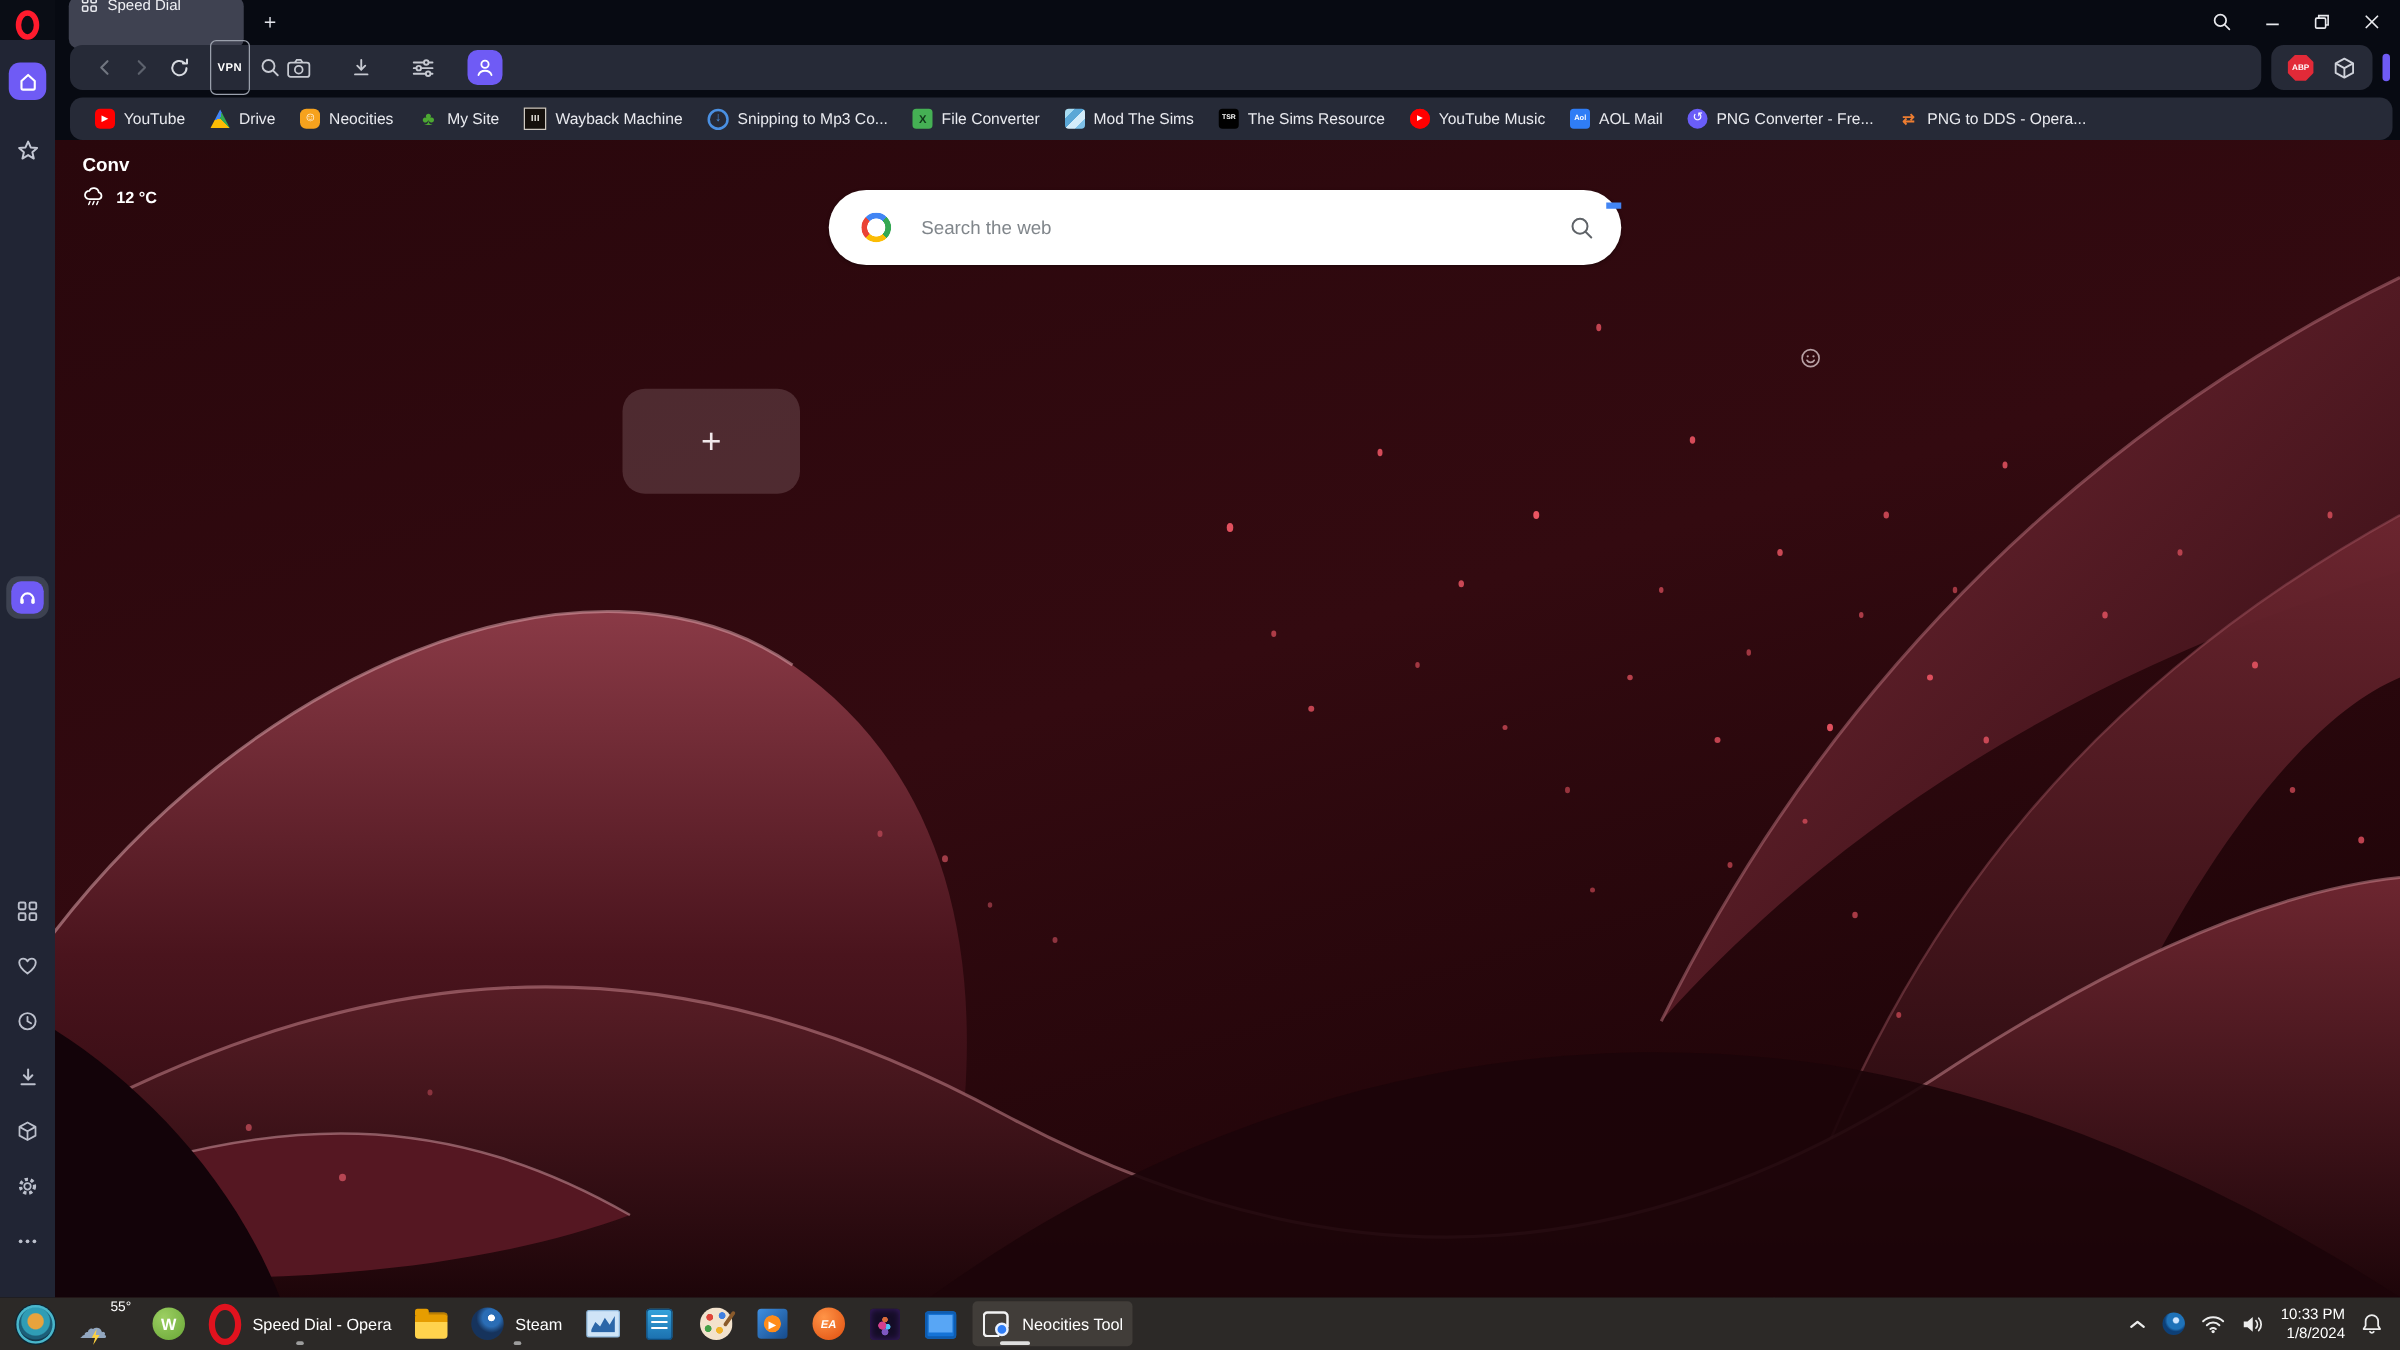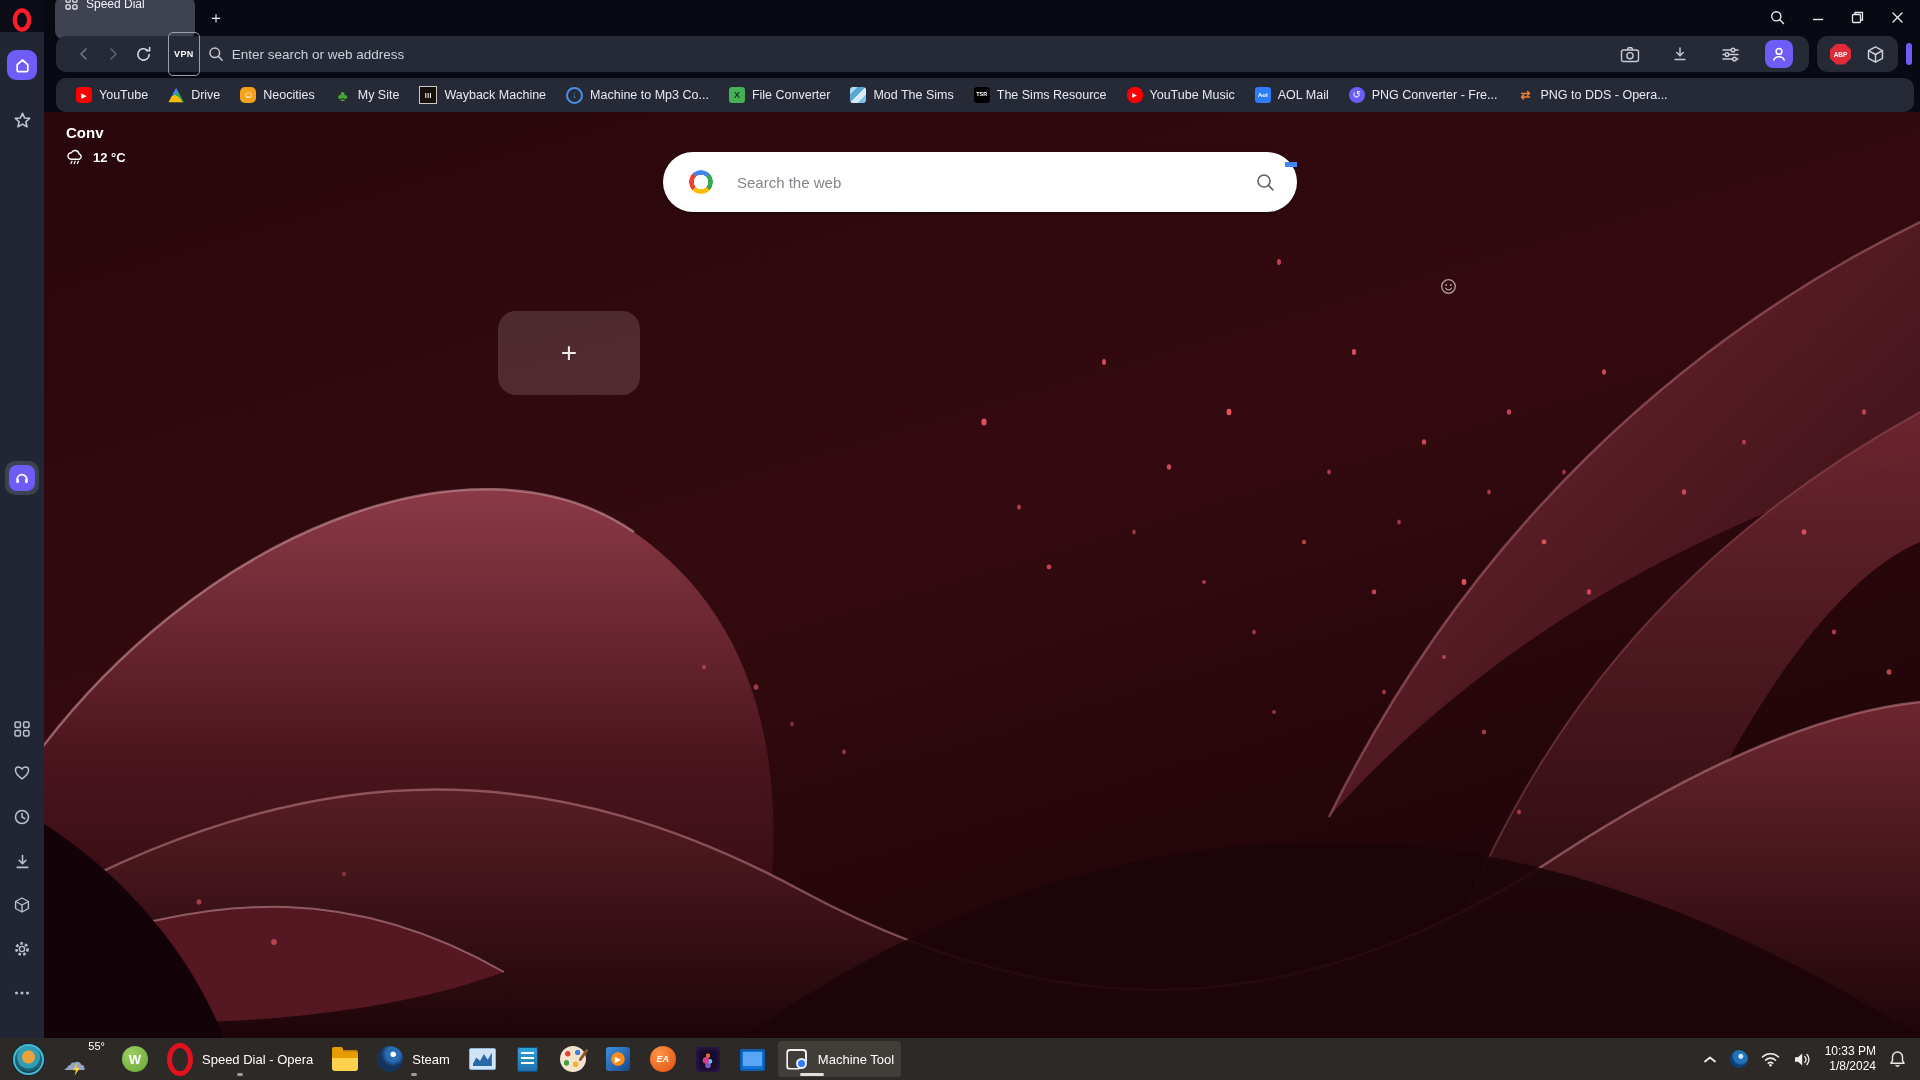--- a/index.html
+++ b/index.html
@@ -349,21 +349,20 @@
                 <path d="M14.6,1.6 v3.2 h-3.2" fill="none" stroke="#d7dae0" stroke-width="1.6" stroke-linecap="round" stroke-linejoin="round"></path>
               </svg>
           </button>
           <span class="vpn-badge">VPN</span>
           <span>
             <svg width="16" height="16" viewBox="0 0 16 16">
                 <circle cx="6.8" cy="6.8" r="4.8" fill="none" stroke="#c7cad2" stroke-width="1.5"></circle>
                 <path d="M10.5,10.5 L14.2,14.2" stroke="#c7cad2" stroke-width="1.5" stroke-linecap="round"></path>
               </svg>
           </span>
-          <span class="addr-text">Enter search or web address</span>
           <div class="addr-icons">
             <button class="nav-btn">
               <svg width="20" height="17" viewBox="0 0 20 17">
                   <g fill="none" stroke="#c7cad2" stroke-width="1.4">
                     <rect x="1.5" y="4" width="17" height="11.5" rx="2"></rect>
                     <circle cx="10" cy="9.7" r="3.1"></circle>
                     <path d="M7,4 L8.4,1.8 h3.2 L13,4"></path>
                   </g>
                 </svg>
             </button>
@@ -445,21 +444,21 @@
         <button class="bm">
           <span class="bm-icon" data-icon="wayback">
               <i>III</i>
             </span>
           <span>Wayback Machine</span>
         </button>
         <button class="bm">
           <span class="bm-icon" data-icon="yt2mp3">
               <i>↓</i>
             </span>
-          <span>Machine to Mp3 Co...</span>
+          <span>Snipping to Mp3 Co...</span>
         </button>
         <button class="bm">
           <span class="bm-icon" data-icon="fileconv">
               <i>X</i>
             </span>
           <span>File Converter</span>
         </button>
         <button class="bm">
           <span class="bm-icon" data-icon="modthesims">
               <i></i>
@@ -675,21 +674,21 @@
       <span class="ticon" data-icon="game"></span>
     </button>
     <button class="tb-app">
       <span class="ticon" data-icon="monitor"></span>
     </button>
     <button class="tb-app active">
       <span class="ticon" data-icon="snipping">
         <span class="snip-sq"></span>
           <span class="snip-dot"></span>
       </span>
-      <span>Machine Tool</span>
+      <span>Neocities Tool</span>
     </button>
 
     <div class="tray">
       <button class="tray-btn">
         <svg width="14" height="9" viewBox="0 0 14 9">
             <path d="M2,6.5 L7,2.5 L12,6.5" fill="none" stroke="#ececec" stroke-width="1.8" stroke-linecap="round" stroke-linejoin="round"></path>
           </svg>
       </button>
       <button class="tray-btn">
         <span class="steam-tray"></span>

